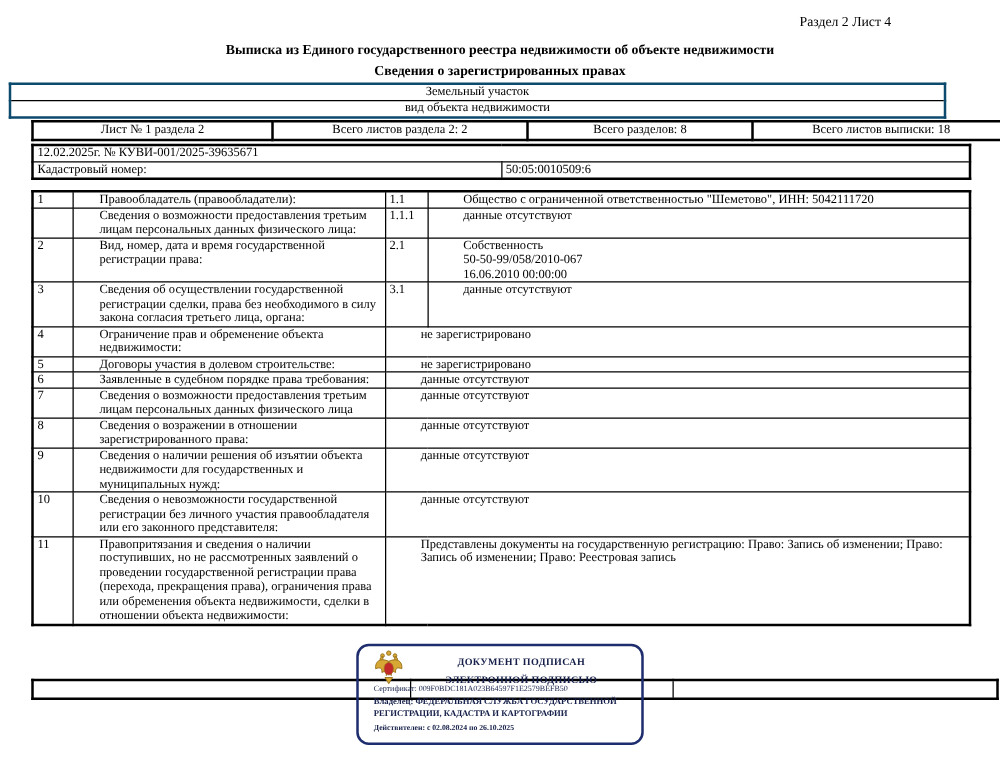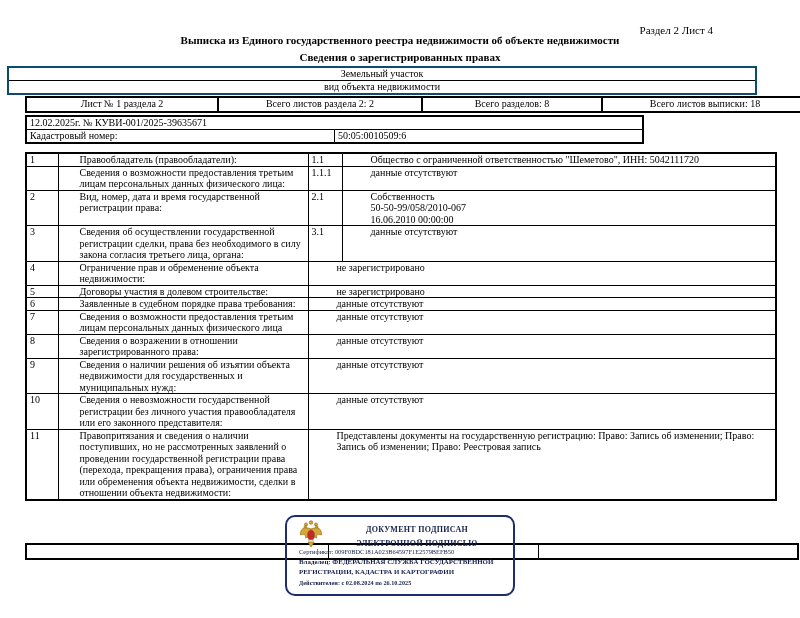--- a/index.html
+++ b/index.html
@@ -1,32 +1,32 @@
 <!DOCTYPE html>
 <html><head>
 <meta charset="utf-8">
 <style>
   html,body{margin:0;padding:0;}
   body{
     width:800px;height:618px;background:#ffffff;position:relative;
     font-family:"Liberation Serif", serif;color:#000;overflow:hidden;
   }
-  .corner{position:absolute;top:24px;right:87px;font-size:11px;padding-left:48px;}
+  .corner{position:absolute;top:12px;right:87px;font-size:11px;padding-left:48px;}
   .title{position:absolute;top:34px;left:0;width:800px;text-align:center;font-weight:bold;font-size:11px;}
   .subtitle{position:absolute;top:51px;left:0;width:800px;text-align:center;font-weight:bold;font-size:11px;}
   table{border-collapse:collapse;table-layout:fixed;}
   td{padding:0 3px;font-size:10px;line-height:1.15;vertical-align:top;overflow:hidden;}
   
   .t1{position:absolute;top:66px;left:7px;width:750px;border:2px solid #0c4a6e;}
   .t1 td{border:1px solid #000;text-align:center;height:12px;}
   
   .t2{position:absolute;top:96px;left:25px;width:750px;border:2px solid #000;}
   .t2 td{border:2px solid #000;text-align:center;height:13px;}
   
-  .t3{position:absolute;top:115px;left:25px;width:619px;border:2px solid #000;}
+  .t3{position:absolute;top:115px;left:25px;width:752px;border:2px solid #000;}
   .t3 td{border:1px solid #000;text-align:left;height:12px;}
   
   .tmain{position:absolute;top:152px;left:25px;width:750px;border:2px solid #000;}
   .tmain td{border:1px solid #000;}
   .c-num{width:32px;}
   .c-label{width:250px;padding-left:21px;}
   .c-sub{width:34px;}
   .c-val{width:434px;white-space:pre-line;padding-left:28px;}
   
   .tsig{position:absolute;top:543px;left:25px;width:750px;border:2px solid #000;}

